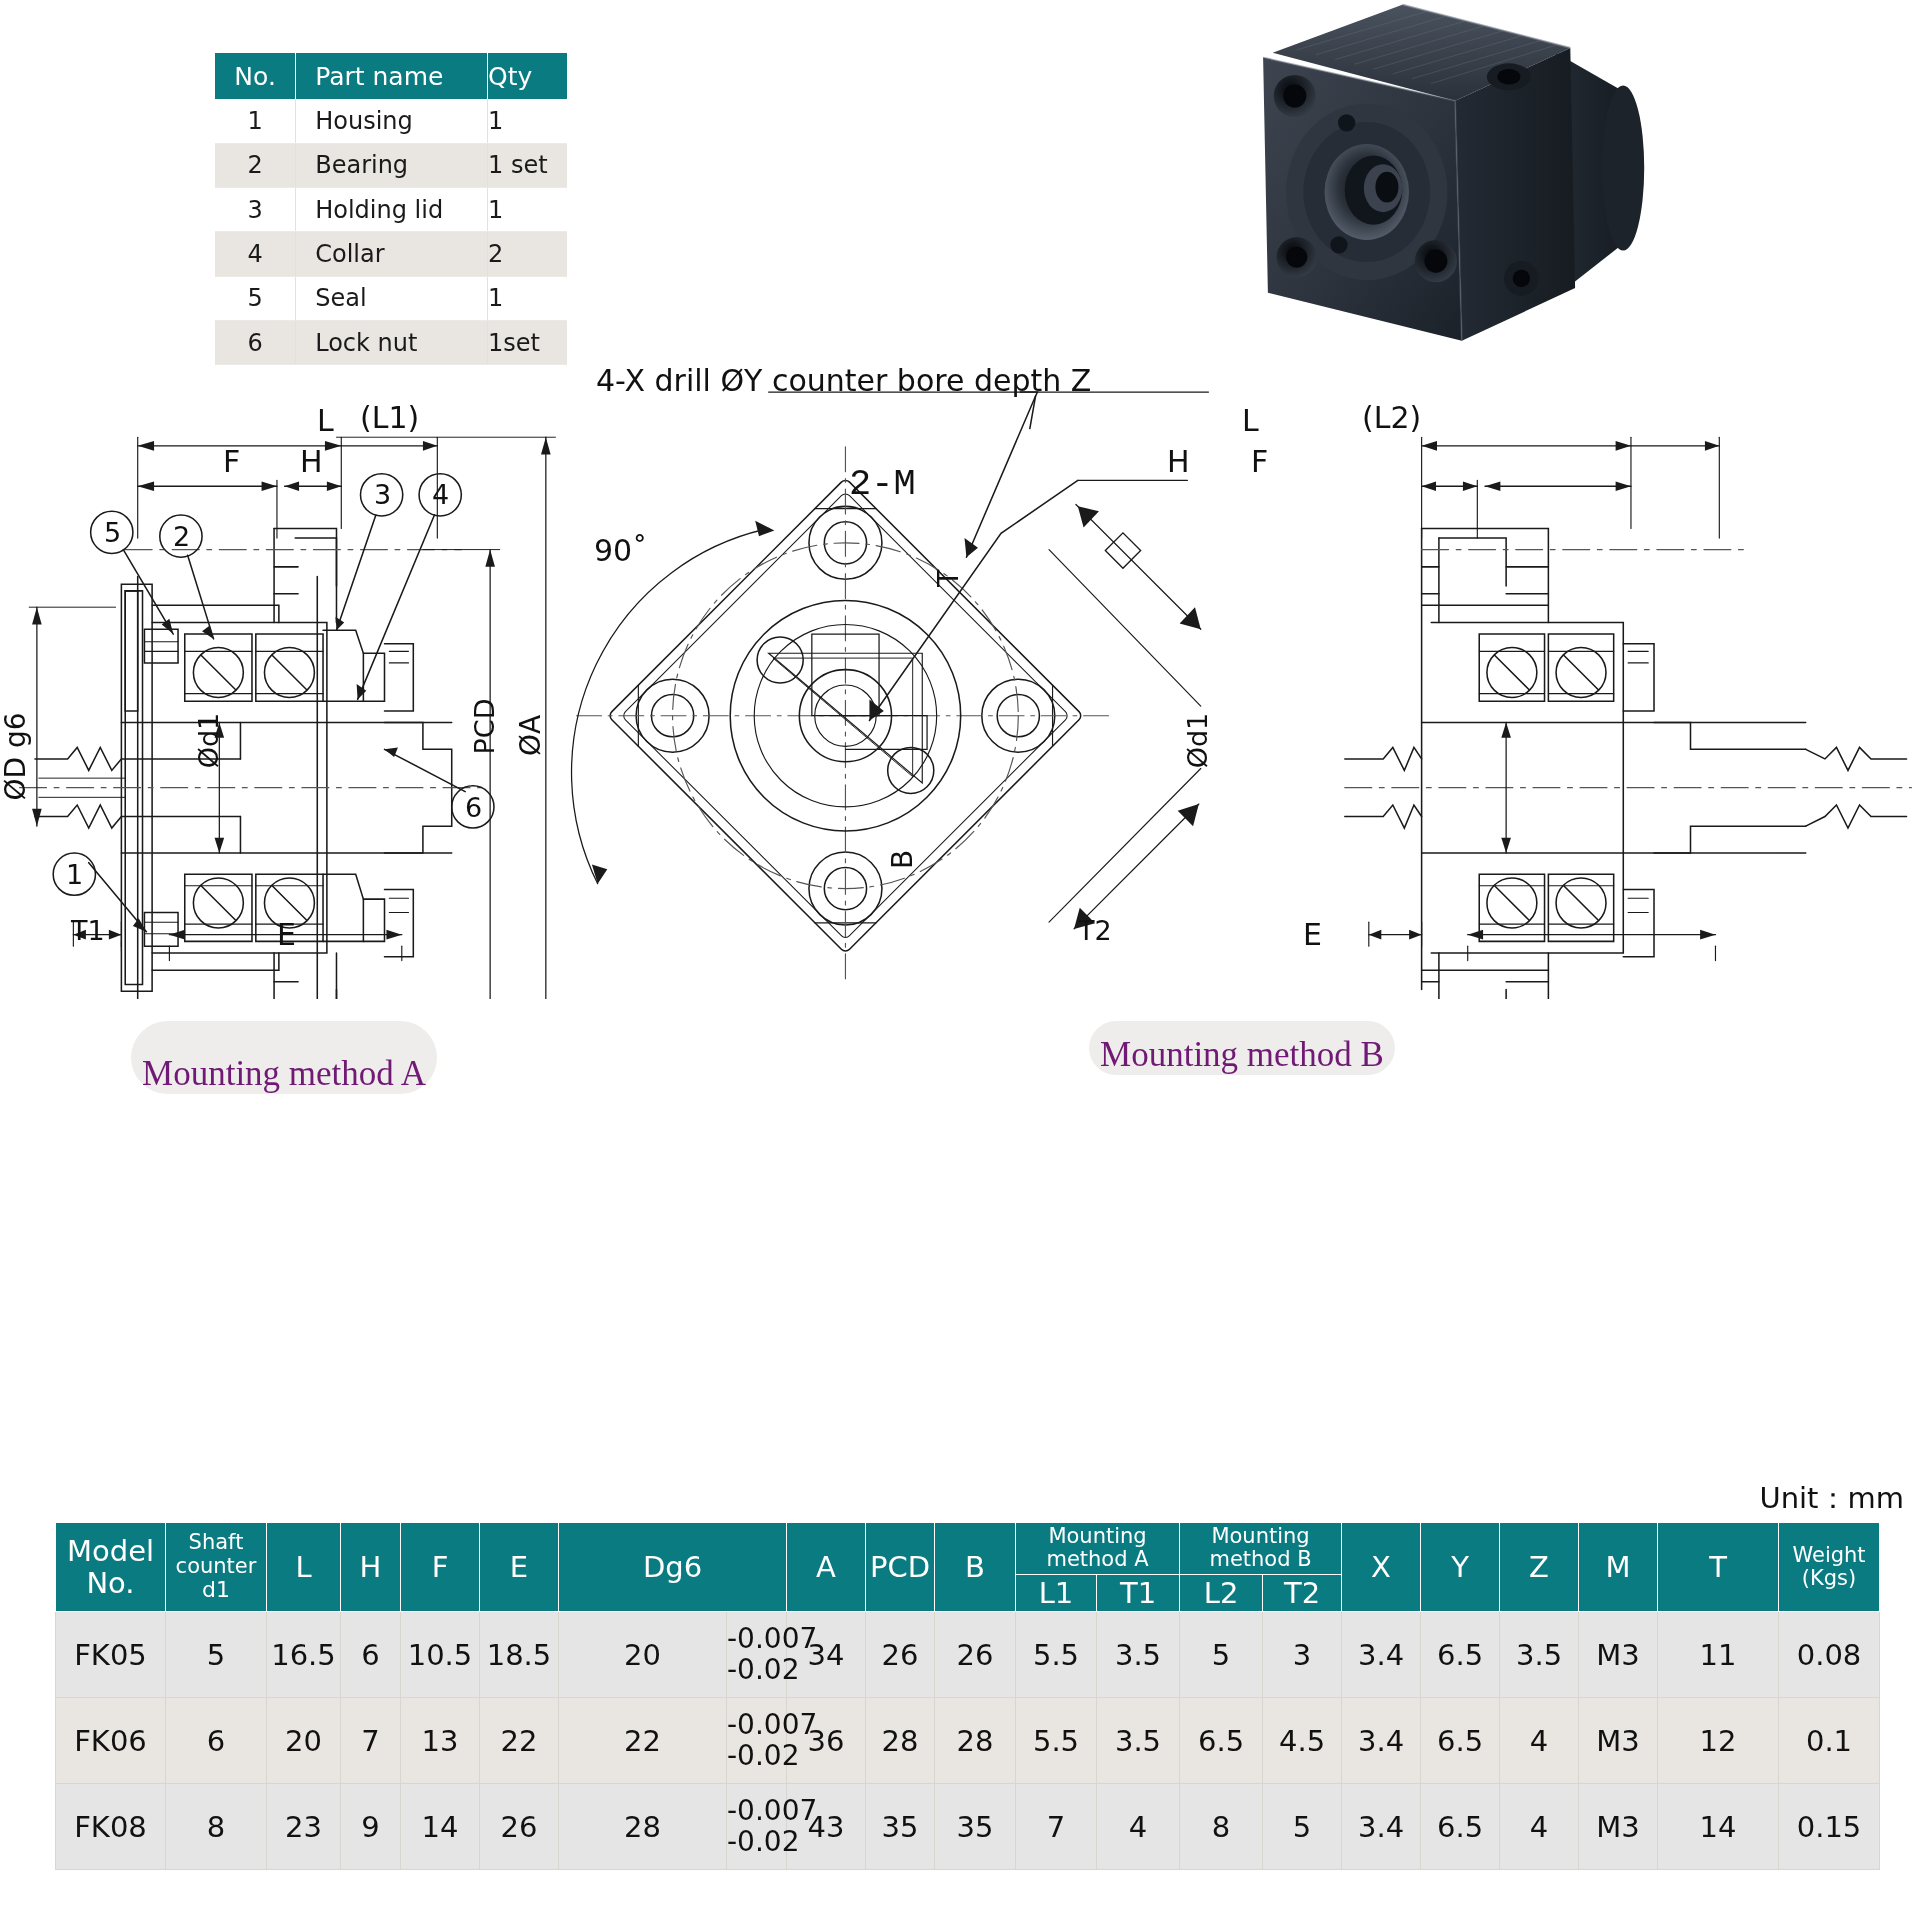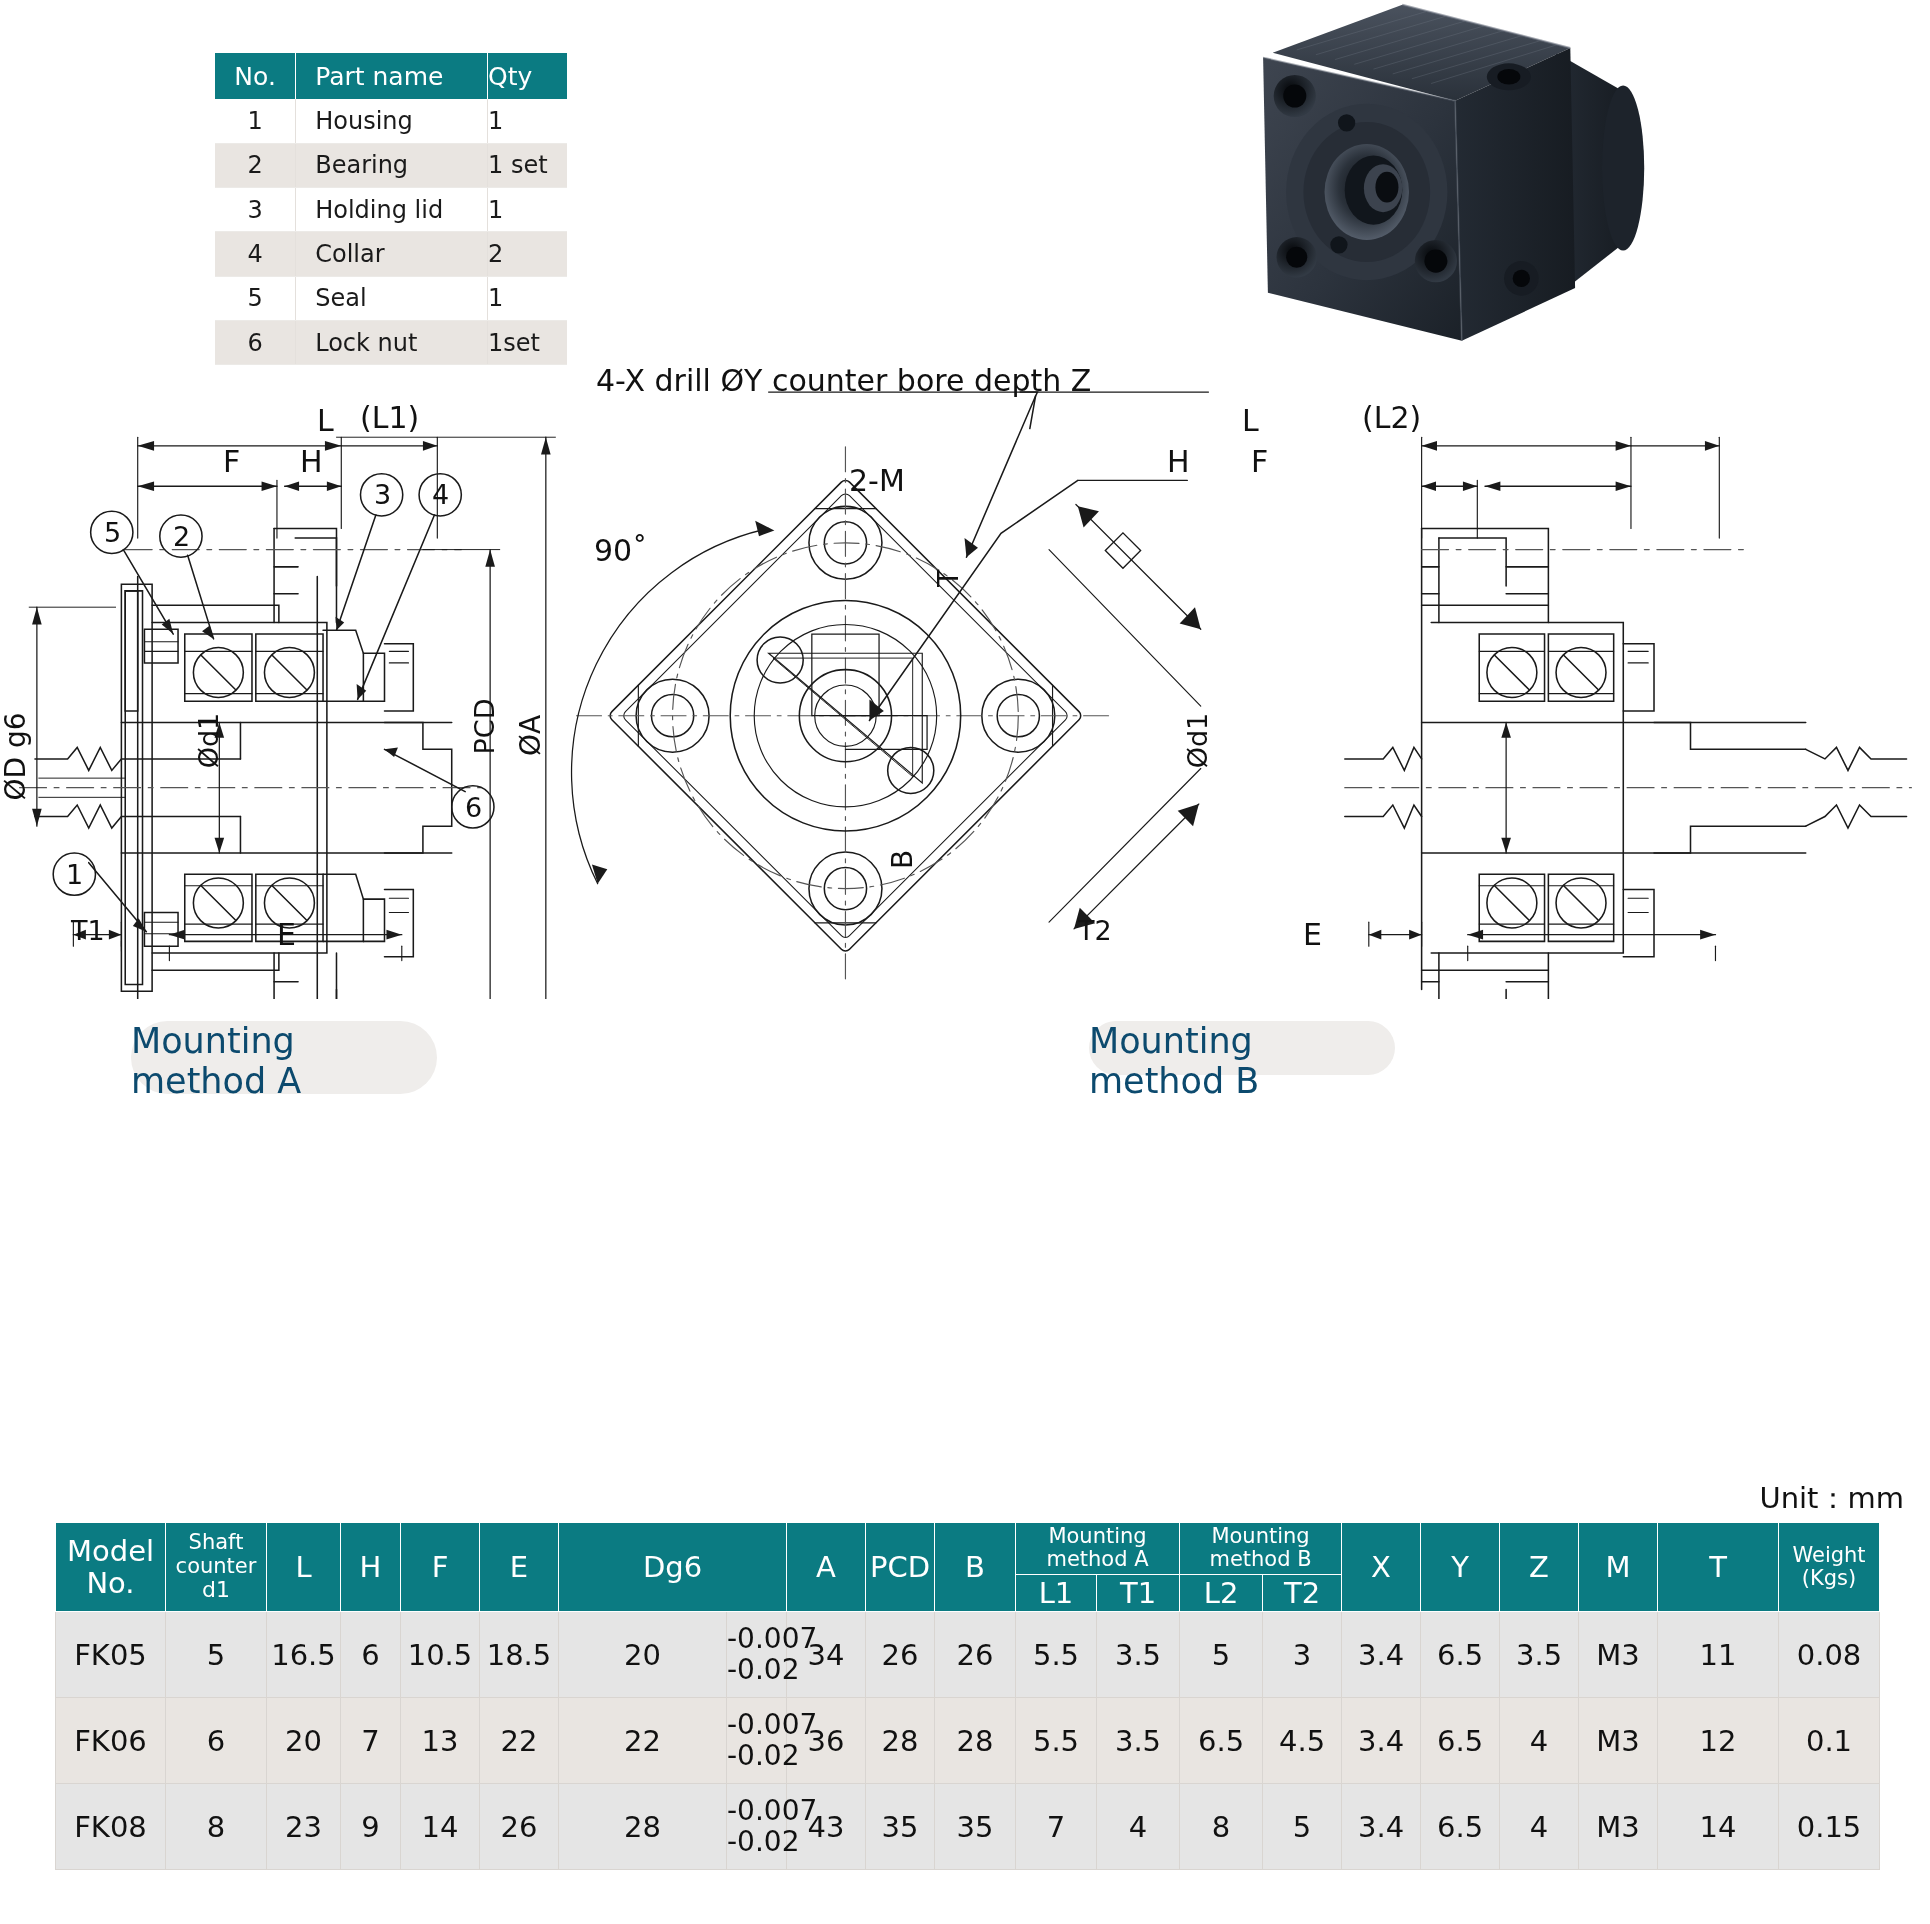--- a/index.html
+++ b/index.html
@@ -18,22 +18,22 @@
   #parts-table th.c-qty{border-right:none;}
 
   
   #photo-wrap{position:absolute;left:1239px;top:0px;width:461px;height:384px;}
 
   
   .dwg{position:absolute;}
   .lbl{position:absolute;font-family:"DejaVu Sans",sans-serif;color:#111;white-space:nowrap;}
 
   
-  .badge{position:absolute;background:#efedeb;border-radius:40px;color:#0c4a6e;
-         font-size:35px;display:flex;align-items:flex-start;justify-content:center;}
+  .badge{position:absolute;background:#efedeb;border-radius:40px;color:#701a75;
+         font-size:35px;display:flex;align-items:flex-end;justify-content:center;font-family:Liberation Serif, serif;}
   #badge-a{left:131px;top:1021px;width:306px;height:73px;}
   #badge-b{left:1089px;top:1021px;width:306px;height:54px;}
 
   
   #unit-note{position:absolute;right:26px;top:1479px;font-size:29px;color:#111;}
 
   
   #spec-table{position:absolute;left:55px;top:1522px;width:1825px;border-collapse:collapse;
               font-size:29px;color:#111;table-layout:fixed;}
   #spec-table th{background:#0b7b82;color:#ffffff;font-weight:400;text-align:center;
@@ -480,21 +480,21 @@
 <div class="lbl" style="left:510px;top:719px;font-size:28px;transform:rotate(-90deg);transform-origin:center;">ØA</div>
 
 <div class="lbl" style="left:104px;top:517px;font-size:27px;">5</div>
 <div class="lbl" style="left:173px;top:521px;font-size:27px;">2</div>
 <div class="lbl" style="left:374px;top:479px;font-size:27px;">3</div>
 <div class="lbl" style="left:432px;top:479px;font-size:27px;">4</div>
 <div class="lbl" style="left:66px;top:859px;font-size:27px;">1</div>
 <div class="lbl" style="left:465px;top:792px;font-size:27px;">6</div>
 
 <div class="lbl" style="left:596px;top:363px;font-size:30px;">4-X drill ØY counter bore depth Z</div>
-<div class="lbl" style="left:849px;top:463px;font-size:30px;">2-M</div>
+<div class="lbl" style="left:849px;top:463px;font-size:37px;font-family:Liberation Mono, monospace;">2-M</div>
 <div class="lbl" style="left:594px;top:533px;font-size:30px;">90˚</div>
 <div class="lbl" style="left:940px;top:562px;font-size:28px;transform:rotate(-90deg);transform-origin:center;">T</div>
 <div class="lbl" style="left:893px;top:843px;font-size:28px;transform:rotate(-90deg);transform-origin:center;">B</div>
 
 <div class="lbl" style="left:1242px;top:403px;font-size:30px;">L</div>
 <div class="lbl" style="left:1362px;top:400px;font-size:30px;">(L2)</div>
 <div class="lbl" style="left:1167px;top:444px;font-size:30px;">H</div>
 <div class="lbl" style="left:1251px;top:444px;font-size:30px;">F</div>
 <div class="lbl" style="left:1303px;top:917px;font-size:30px;">E</div>
 <div class="lbl" style="left:1078px;top:915px;font-size:27px;">T2</div>

